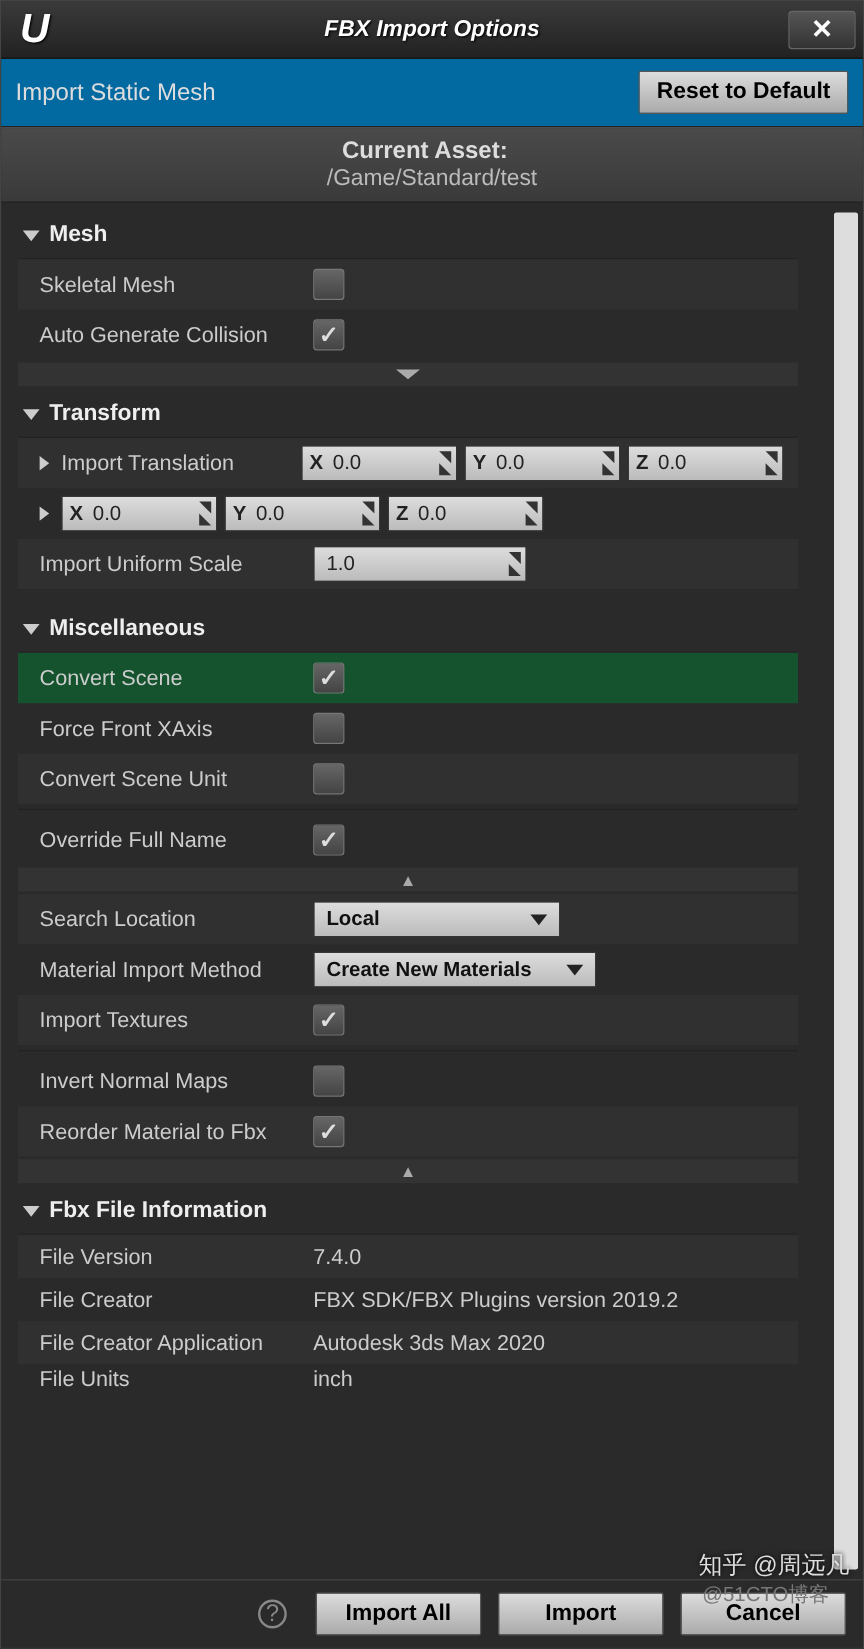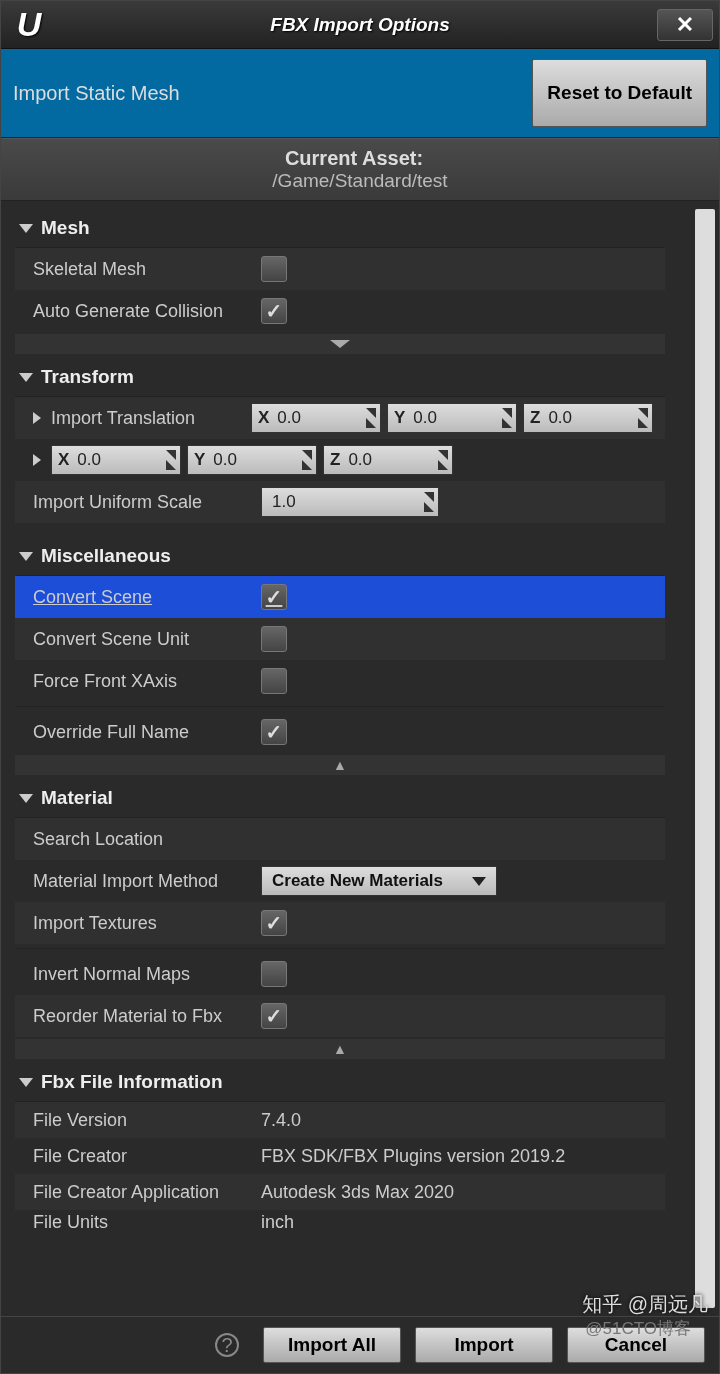--- a/index.html
+++ b/index.html
@@ -4,33 +4,33 @@
 <style>
 * { margin: 0; padding: 0; box-sizing: border-box; font-family: Arial, sans-serif; }
 body { background: #1a1a1a; width: 720px; height: 1374px; overflow: hidden; color: #ccc; font-size: 18px; }
 .window { background: #2a2a2a; border: 1px solid #444; height: 1374px; display: flex; flex-direction: column; }
 .titlebar { display: flex; align-items: center; height: 48px; background: linear-gradient(#3a3a3a, #222); border-bottom: 1px solid #111; position: relative; }
 .logo { width: 40px; height: 40px; margin: 0 8px; color: #fff; font-weight: bold; font-size: 34px; font-style: italic; display:flex; align-items:center; justify-content:center; text-shadow: 1px 1px 2px #000; }
 .title { position:absolute; left:0; right:0; text-align:center; font-weight: bold; color: #fff; text-shadow: 1px 1px 2px #000; font-size: 19px; pointer-events:none;font-style:italic; }
 .closebtn { margin-left: auto; width: 56px; height: 32px; background: linear-gradient(#555,#333); border: 1px solid #666; border-radius: 3px; display:flex; align-items:center; justify-content:center; color:#fff; font-weight:bold; font-size:22px; margin-right: 6px; cursor:pointer; }
 .header { display:flex; align-items:center; padding: 10px 12px; background: #0369a1; border-bottom: 1px solid #222; }
 .header-label { font-size: 20px; color: #ddd; }
-.reset-btn { margin-left:auto; background: linear-gradient(#ddd,#aaa); color:#000; border:1px solid #555; padding: 22px 14px; font-size: 19px; font-weight:bold; border-radius:2px; cursor:pointer; }
+.reset-btn { margin-left:auto; background: linear-gradient(#ddd,#aaa); color:#000; border:1px solid #555; padding: 6px 14px; font-size: 19px; font-weight:bold; border-radius:2px; cursor:pointer; }
 .asset-bar { display:flex; align-items:center; padding: 8px 12px; background: linear-gradient(#4a4a4a,#3a3a3a); border-top:1px solid #555; border-bottom:1px solid #222;flex-direction:column; }
 .asset-label { font-weight:bold; color:#ddd; font-size:20px; margin-right: 12px; }
 .asset-path { color:#bbb; font-size:19px; }
 .content { flex:1; overflow:hidden; position:relative; display:flex;gap:24px; }
 .scroll-area { flex:1; padding: 6px 6px 6px 14px; }
 .scrollbar { width:20px; background:#ddd; margin: 8px 4px 8px 0; border-radius:2px; }
 .section-hdr { display:flex; align-items:center; padding: 10px 4px 8px 4px; border-bottom: 1px solid #222; }
 .tri-down { width:0; height:0; border-left:7px solid transparent; border-right:7px solid transparent; border-top:9px solid #ccc; margin-right:8px; }
 .tri-right { width:0; height:0; border-top:6px solid transparent; border-bottom:6px solid transparent; border-left:8px solid #ccc; margin-right:10px; }
 .section-title { font-weight:bold; color:#eee; font-size:19px; }
 .row { display:flex; align-items:center; min-height:42px; padding: 2px 0 2px 18px; }
-.row-alt { background:#1d4ed8;text-decoration:underline; }
+.row-alt { background:#14532d; }
 .row-dim { background:#303030; }
 .prop-label { width: 220px; color:#ccc; font-size:18px; }
 .prop-label-w { width: 228px; }
 .checkbox { width:26px; height:26px; background: linear-gradient(#666,#444); border:1px solid #777; border-radius:3px; display:flex; align-items:center; justify-content:center; cursor:pointer; }
 .check { color:#ddd; font-size:20px; font-weight:bold; }
 .expand-bar { height:20px; background:#333; display:flex; align-items:center; justify-content:center; margin: 2px 0; }
 .chev-down { width:0; height:0; border-left:10px solid transparent; border-right:10px solid transparent; border-top:8px solid #aaa; }
 .chev-down::after { content:''; position:relative; }
 .collapse-mark { color:#aaa; font-size:14px; }
 .vec-group { display:flex; gap:6px; }
@@ -163,45 +163,45 @@
       <div class="section-hdr">
         <div class="tri-down"></div>
         <div class="section-title">Miscellaneous</div>
       </div>
       <div class="row row-alt">
         <div class="prop-label prop-label-w">Convert Scene</div>
         <div class="checkbox">
             <span class="check">✓</span>
           </div>
       </div>
+      <div class="row">
+        <div class="prop-label prop-label-w">Force Front XAxis</div>
+        <div class="checkbox"></div>
+      </div>
       <div class="row row-dim">
         <div class="prop-label prop-label-w">Convert Scene Unit</div>
-        <div class="checkbox"></div>
-      </div>
-      <div class="row">
-        <div class="prop-label prop-label-w">Force Front XAxis</div>
         <div class="checkbox"></div>
       </div>
       <div class="divider"></div>
       <div class="row">
         <div class="prop-label prop-label-w">Override Full Name</div>
         <div class="checkbox">
             <span class="check">✓</span>
           </div>
       </div>
       <div class="expand-bar">
           <span class="collapse-mark">▲</span>
         </div>
 
-      <div class="section-hdr">
-        <div class="tri-down"></div>
-        <div class="section-title">Material</div>
-      </div>
       <div class="row row-dim">
         <div class="prop-label prop-label-w">Search Location</div>
+        <div class="dropdown dd1">
+            <span class="dd-text">Local</span>
+            <div class="dd-arrow"></div>
+          </div>
       </div>
       <div class="row">
         <div class="prop-label prop-label-w label-trunc">Material Import Method</div>
         <div class="dropdown dd2">
             <span class="dd-text">Create New Materials</span>
             <div class="dd-arrow"></div>
           </div>
       </div>
       <div class="row row-dim">
         <div class="prop-label prop-label-w">Import Textures</div>

